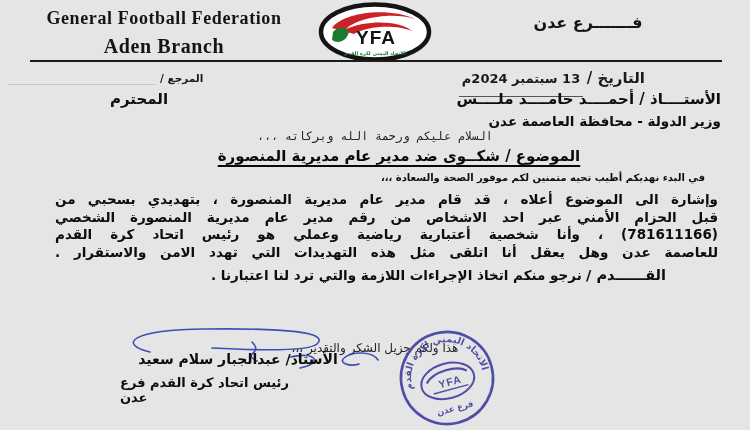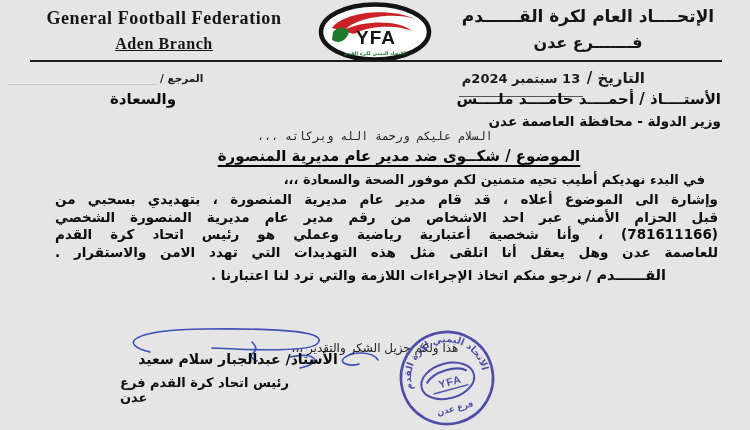--- a/index.html
+++ b/index.html
@@ -5,42 +5,42 @@
   html,body{margin:0;padding:0;background:#ffffff;}
   #page{
     position:relative;width:750px;height:430px;background:#e5e5e5;overflow:hidden;
     font-family:"DejaVu Sans",sans-serif;color:#111;
   }
   .abs{position:absolute;}
   
   .hdr-en{left:18px;top:8px;width:292px;text-align:center;
     font-family:"Liberation Serif","DejaVu Serif",serif;font-weight:bold;color:#151515;}
   .hdr-en .l1{font-size:18px;letter-spacing:.6px;}
-  .hdr-en .l2{font-size:16px;margin-top:6px;letter-spacing:.6px;text-decoration:underline;}
+  .hdr-en .l2{font-size:20px;margin-top:6px;letter-spacing:.6px;}
   
   .hdr-ar{right:22px;top:6px;width:280px;text-align:center;direction:rtl;
     font-weight:bold;color:#151515;}
   .hdr-ar .l1{font-size:17px;}
   .hdr-ar .l2{font-size:16px;margin-top:7px;letter-spacing:2px;}
   .divider{left:30px;top:60px;width:692px;height:0;border-top:2.5px solid #1c1c1c;}
   
   .date-row{top:69px;right:105px;direction:rtl;font-size:11px;color:#1a1a1a;}
   .date-row .lbl{font-size:15px;font-weight:bold;}
   .date-row .val{font-size:13px;font-weight:bold;border-bottom:1px solid #555;padding:0 3px 10px 3px;}
   .ref-row{top:72px;left:160px;direction:rtl;font-size:10.5px;font-weight:bold;color:#1a1a1a;}
   .ref-line{top:84px;left:8px;width:148px;border-bottom:1px solid #c9c9c9;height:0;}
   
   .recipient{top:90px;right:29px;direction:rtl;font-weight:bold;font-size:15px;color:#0d0d0d;}
   .honorific{top:90px;left:110px;direction:rtl;font-weight:bold;font-size:15px;color:#0d0d0d;}
   .rec-title{top:113px;right:29px;direction:rtl;font-weight:bold;font-size:13.5px;color:#0d0d0d;}
   .greeting{top:129px;left:0;width:750px;text-align:center;direction:rtl;font-size:11.5px;color:#222;font-family:Liberation Mono, monospace;}
   .subject{top:147px;left:0;width:750px;text-align:center;direction:rtl;font-weight:bold;font-size:15px;
     color:#0a0a0a;padding-left:24px;}
   .subject span{text-decoration:underline;text-underline-offset:4px;text-decoration-thickness:1.5px;}
-  .opening{top:172px;right:45px;direction:rtl;font-weight:bold;font-size:13px;color:#0d0d0d;}
+  .opening{top:172px;right:45px;direction:rtl;font-weight:bold;font-size:10px;color:#0d0d0d;}
   .bodyblock{top:191px;right:32px;left:55px;direction:rtl;}
   .bline{font-weight:bold;font-size:13.5px;line-height:17.6px;color:#0d0d0d;
     text-align:justify;text-align-last:justify;}
   .closing{top:267px;right:84px;direction:rtl;font-size:13.5px;color:#0d0d0d;}
   .closing .clbl{font-weight:bold;font-size:14.5px;}
   .closing .ctxt{font-weight:bold;}
   .thanks{top:308px;left:0;width:750px;text-align:center;direction:rtl;font-size:12px;color:#222;margin-top:33px;}
   
   .sig-name{top:351px;left:122px;width:232px;text-align:center;direction:rtl;
     font-weight:bold;font-size:14px;color:#0d0d0d;}
@@ -60,35 +60,34 @@
 
   <svg class="abs" style="left:316px;top:2px;" width="118" height="60" viewBox="0 0 118 60">
     <ellipse cx="59" cy="30" rx="54" ry="27.5" fill="#ffffff" stroke="#141414" stroke-width="4.5"></ellipse>
     <path d="M16,26 C 28,10 72,5 99,17 C 78,10 42,15 30,27 C 52,17 86,19 96,29 C 80,22 50,24 38,32 Z" fill="#cc2127"></path>
     <path d="M17,30 C 22,24 30,24 33,30 C 30,40 22,42 16,38 Z" fill="#1e7a30"></path>
     <text x="40" y="42" font-size="19" font-weight="bold" fill="#141414" font-family="Liberation Sans, sans-serif" letter-spacing="1">YFA</text>
     <text x="59" y="53" text-anchor="middle" font-size="5" fill="#1e7a30" font-weight="bold" direction="rtl">الاتحاد اليمني لكرة القدم</text>
   </svg>
 
   <div class="abs hdr-ar">
-    <div class="l1">الإتحــــاد العام لكرة القــــــدم</div>
     <div class="l2">فـــــــرع عدن</div>
   </div>
 
   <div class="abs divider"></div>
 
   <div class="abs date-row">
     <span class="lbl">التاريخ /</span>
     <span class="val">13 سبتمبر 2024م</span>
   </div>
   <div class="abs ref-row">المرجع /</div>
   <div class="abs ref-line"></div>
 
   <div class="abs recipient">الأستــــاذ / أحمــــد حامــــد ملــــس</div>
-  <div class="abs honorific">والسعادة</div>
+  <div class="abs honorific">المحترم</div>
   <div class="abs rec-title">وزير الدولة - محافظة العاصمة عدن</div>
   <div class="abs greeting">السلام عليكم ورحمة الله وبركاته ،،،</div>
 
   <div class="abs subject">
     <span>الموضوع / شكــوى ضد مدير عام مديرية المنصورة</span>
   </div>
 
   <div class="abs opening">في البدء نهديكم أطيب تحيه متمنين لكم موفور الصحة والسعادة ،،،</div>
   <div class="abs bodyblock">
     <div class="bline">وإشارة الى الموضوع أعلاه ، قد قام مدير عام مديرية المنصورة ، بتهديدي بسحبي من</div>

